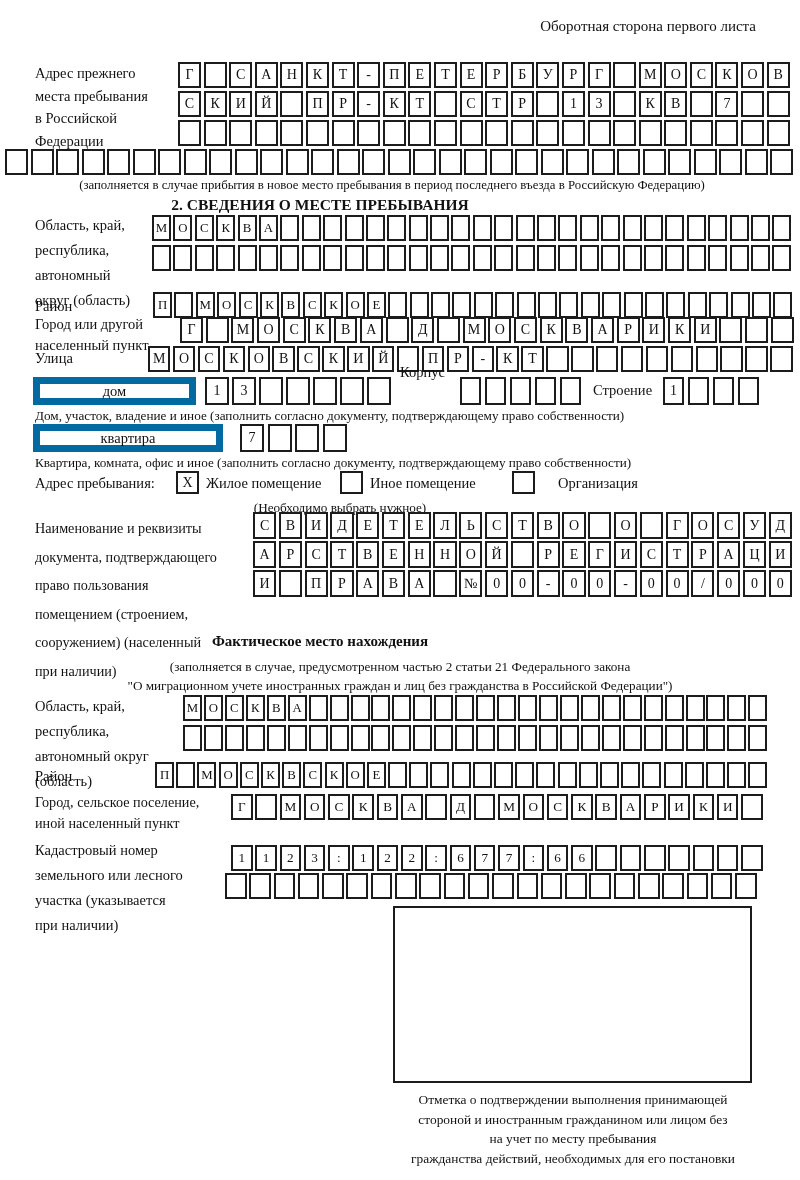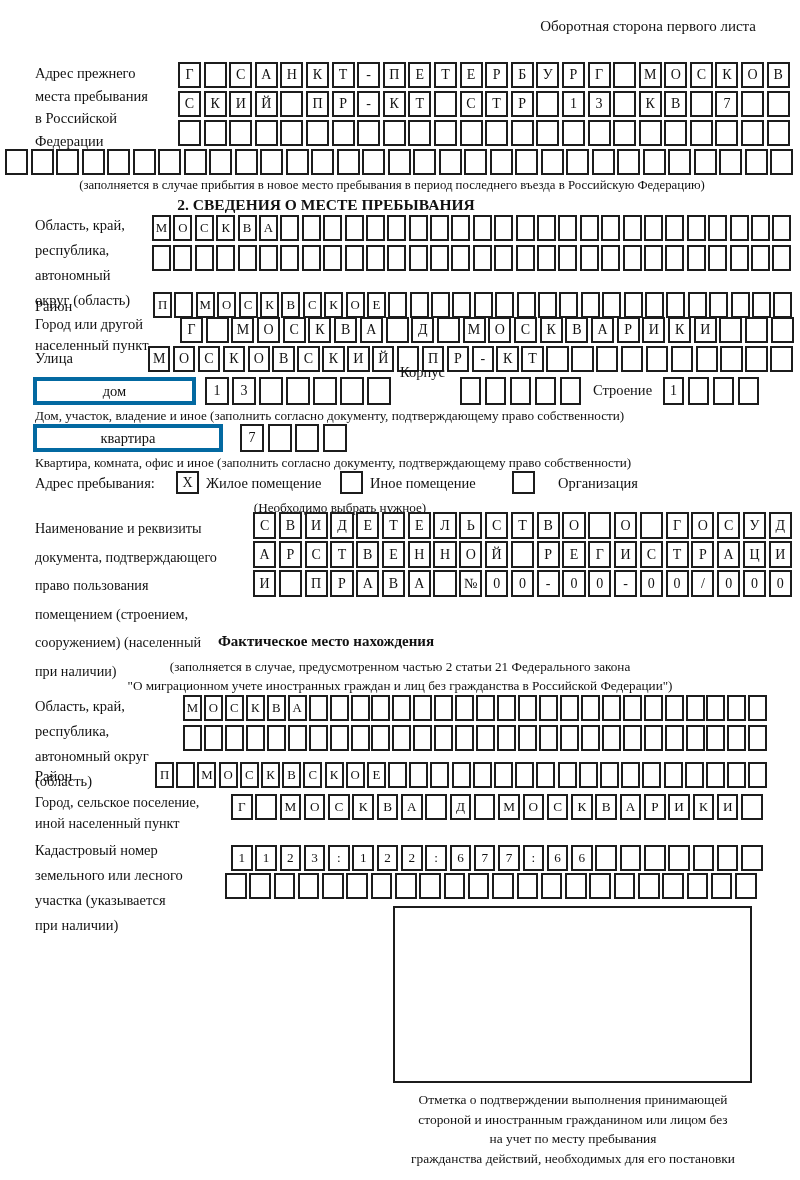--- a/index.html
+++ b/index.html
@@ -1,29 +1,29 @@
 <!DOCTYPE html>
 <html><head>
 <meta charset="utf-8">
 <style>
   html,body{margin:0;padding:0;background:#fff;}
   .page{position:relative;width:800px;height:1180px;background:#ffffff;
         font-family:"Liberation Serif", "DejaVu Serif", serif;color:#111;overflow:hidden;}
   .title{position:absolute;top:18px;right:44px;font-size:15px;white-space:nowrap;}
-  .h2{position:absolute;left:6px;width:640px;text-align:center;font-weight:700;font-size:15.5px;white-space:nowrap;}
+  .h2{position:absolute;left:0;width:640px;text-align:center;font-weight:700;font-size:15.5px;white-space:nowrap;}
   .label{position:absolute;font-size:14.5px;white-space:nowrap;}
   .lines div{white-space:nowrap;}
   .note{position:absolute;font-size:12.8px;white-space:nowrap;}
   .center{text-align:center;}
   .cellrow{position:absolute;display:flex;--cw:23px;--gap:2.6px;--ch:26px;--cf:14px;}
   .cellrow .cell{flex:none;box-sizing:border-box;width:var(--cw);height:var(--ch);
         border:2px solid #1c1c1c;margin-right:var(--gap);
         display:flex;align-items:center;justify-content:center;
         font-size:var(--cf);line-height:1;background:#fff;}
-  .widebox{position:absolute;box-sizing:border-box;border:4px solid #0369a1;background:#fff;
+  .widebox{position:absolute;box-sizing:border-box;border:7px solid #0369a1;background:#fff;
         display:flex;align-items:center;justify-content:center;font-size:14.5px;}
   .checkbox{position:absolute;box-sizing:border-box;width:23px;height:23px;border:2px solid #1c1c1c;
         display:flex;align-items:center;justify-content:center;font-size:14px;background:#fff;}
   .stampbox{position:absolute;box-sizing:border-box;border:2px solid #1c1c1c;background:#fff;}
   .caption{position:absolute;font-size:13.4px;line-height:19.5px;text-align:center;}
 </style>
 </head>
 <body>
 
 <div class="page">

